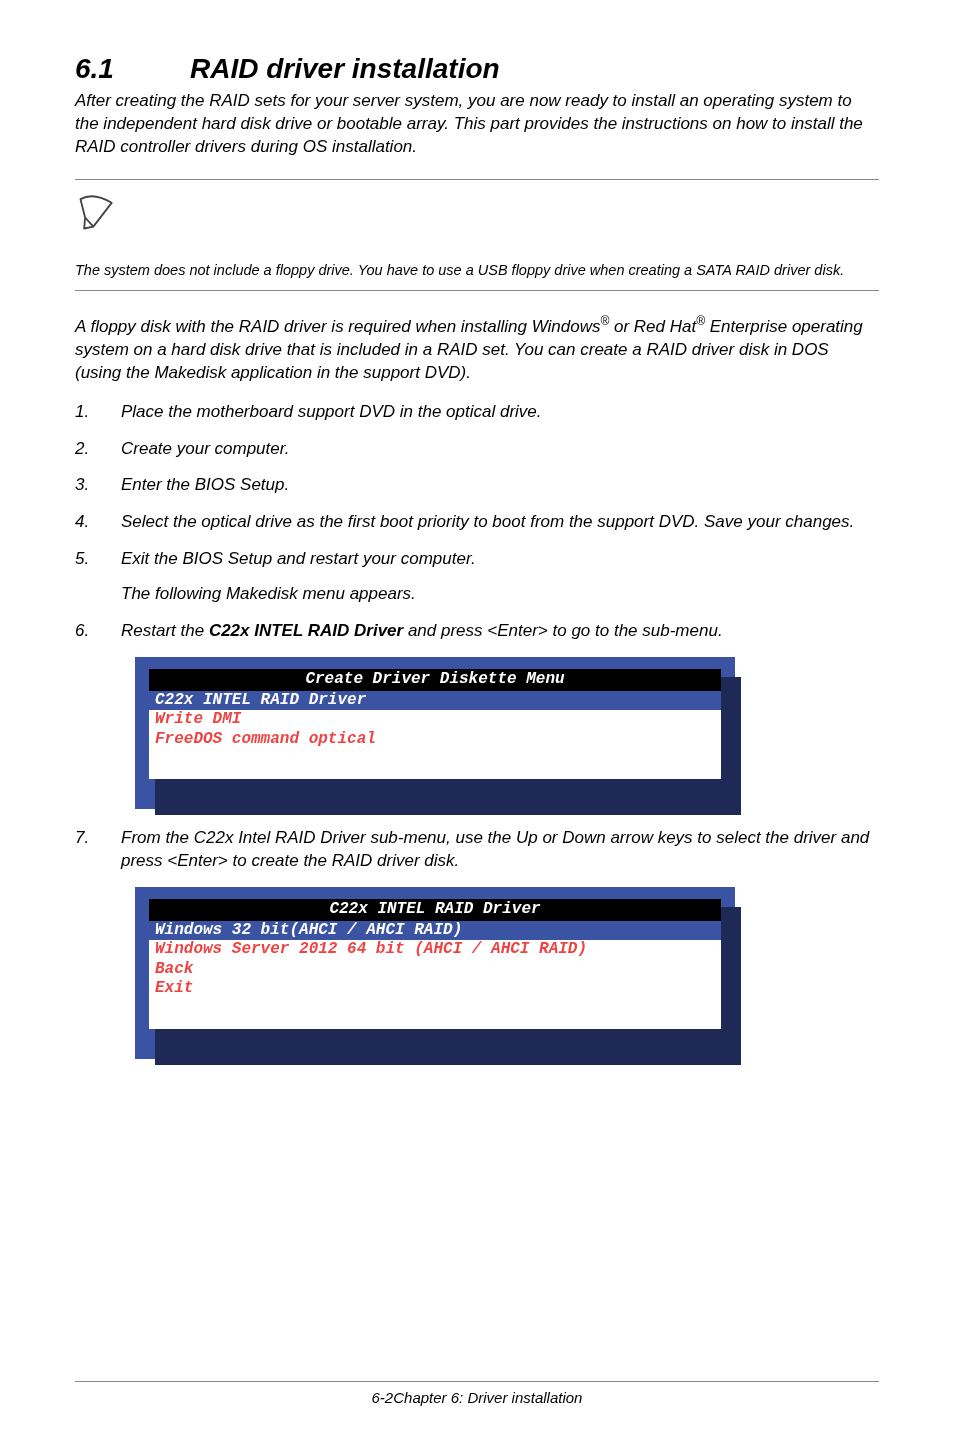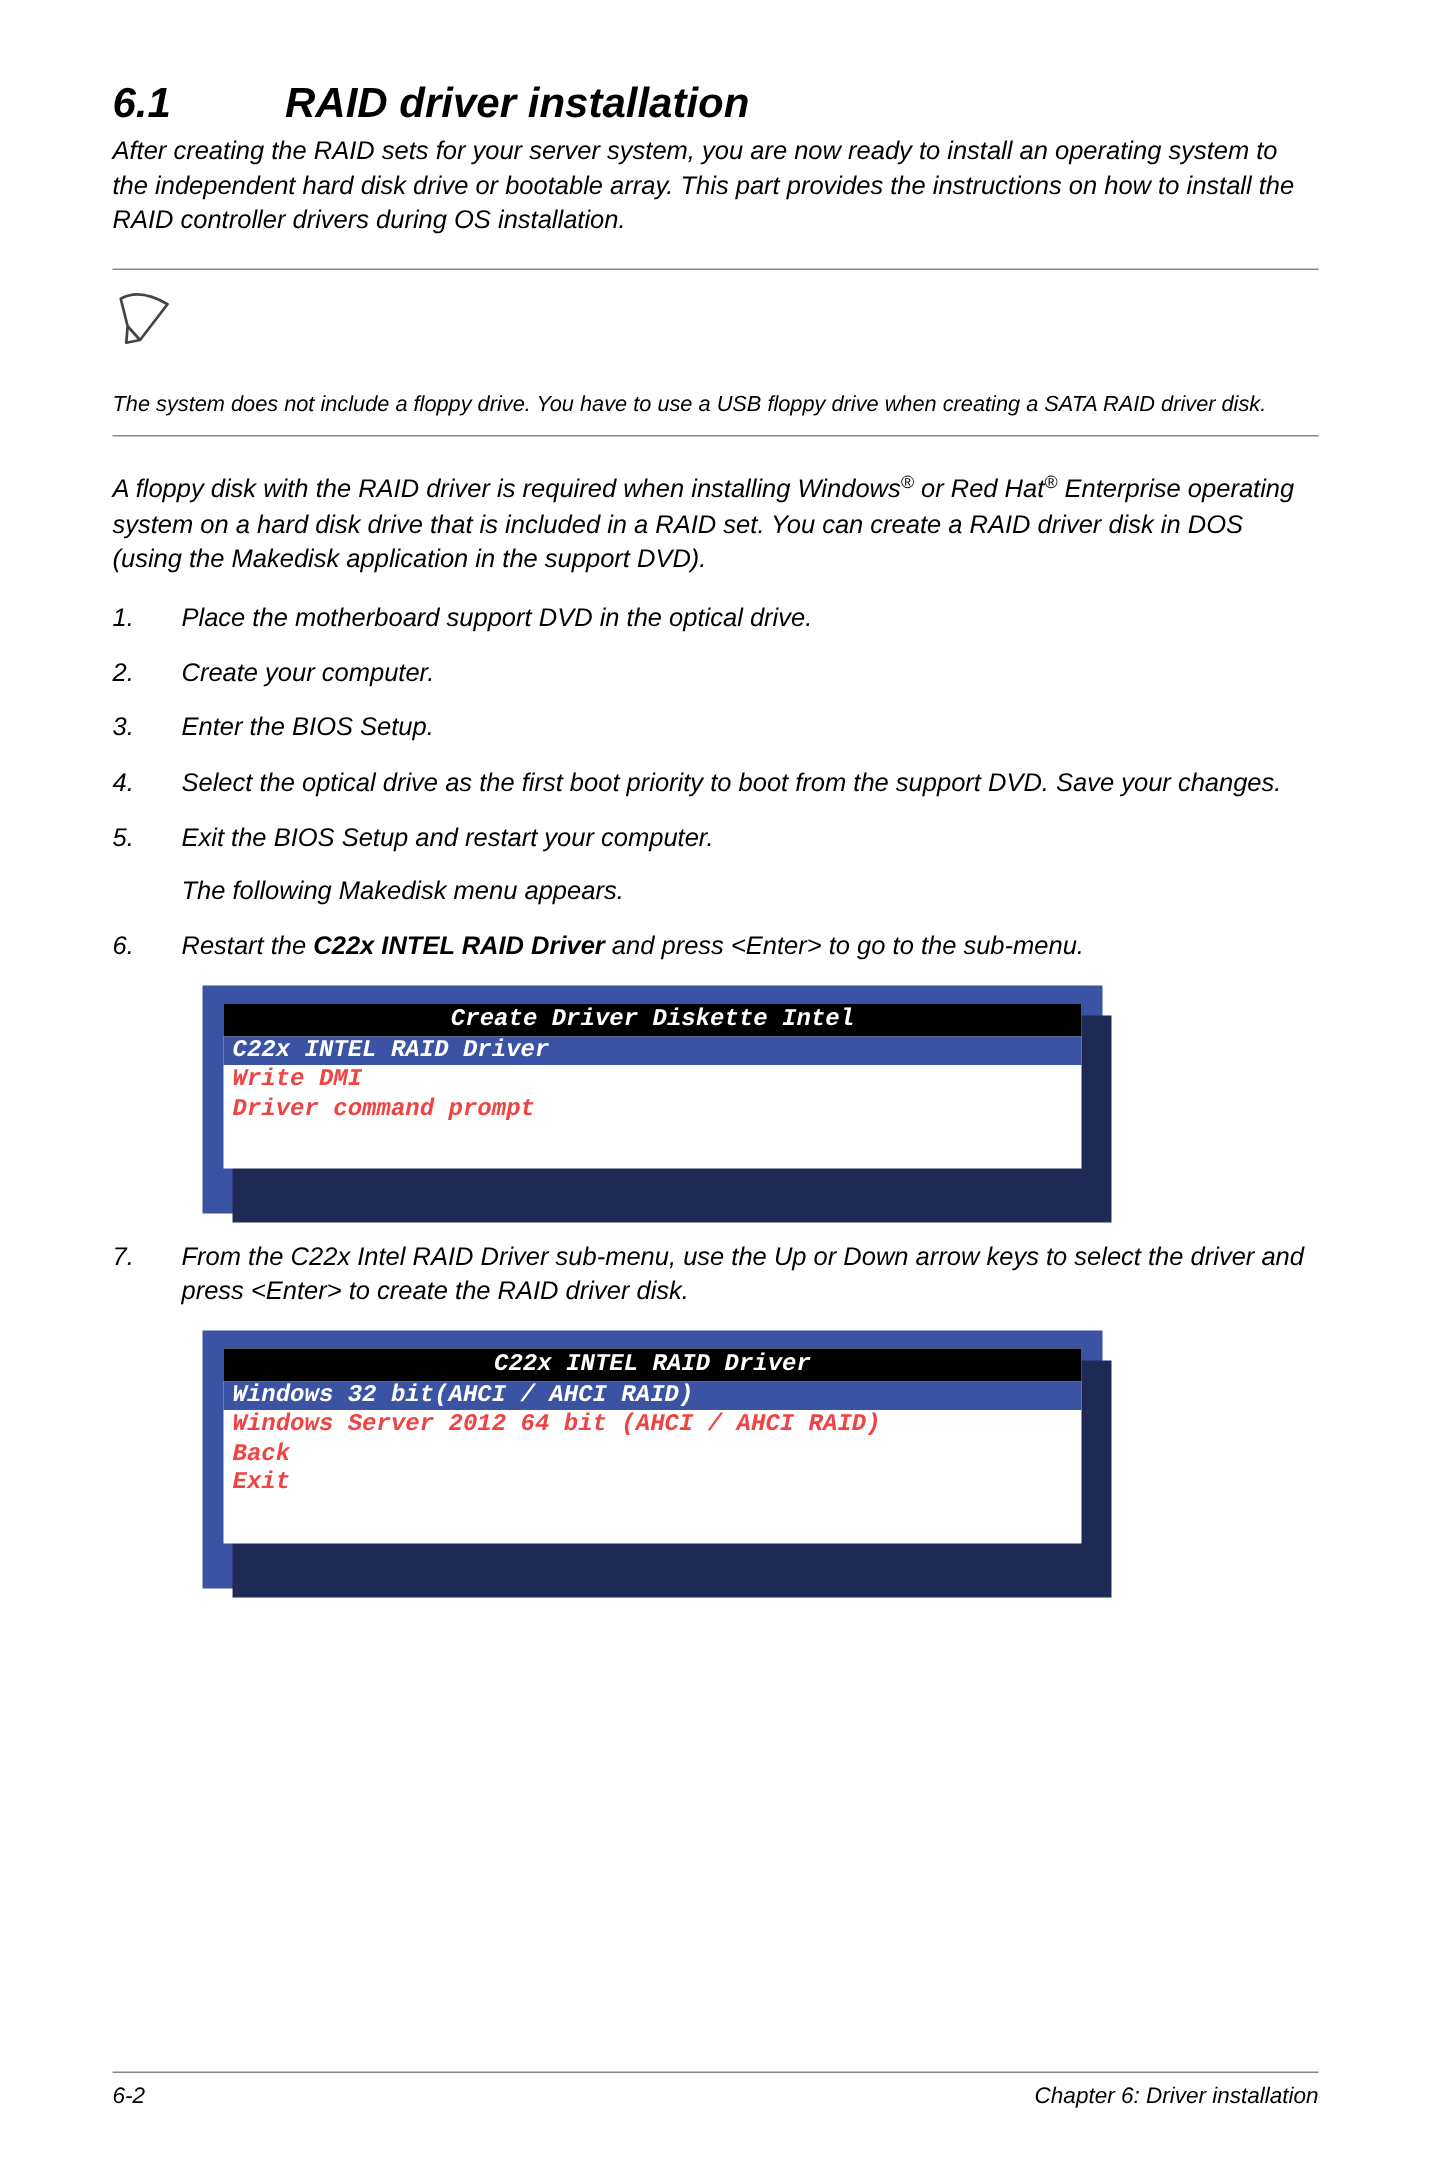--- a/index.html
+++ b/index.html
@@ -102,21 +102,21 @@
     color: #ef4444;
     padding: 0 6px;
   }
   .footer {
     position: absolute;
     left: 75px; right: 75px; bottom: 30px;
     border-top: 1px solid #888;
     padding-top: 6px;
     font-size: 15px;
     display: flex;
-    justify-content: space-between;
+    justify-content: center;
   }
   sup { font-size: 0.7em; }
 </style>
 </head>
 <body>
 
 <div class="page">
 
   <h1 class="sec">
     <span class="num">6.1</span><span>RAID driver installation</span>
@@ -178,24 +178,24 @@
           <span>Restart the </span><strong>C22x INTEL RAID Driver</strong><span> and press &lt;Enter&gt; to go to the sub-menu.</span>
         </p>
       </div>
     </li>
   </ol>
 
   <div class="menubox-wrap">
     <div class="menubox-outer">
       <div class="shadow"></div>
       <div class="menubox-inner">
-        <div class="titlebar"> Create Driver Diskette Intel </div>
+        <div class="titlebar"> Create Driver Diskette Menu </div>
         <div class="sel">C22x INTEL RAID Driver</div>
         <div class="item">Write DMI</div>
-        <div class="item">Driver command prompt</div>
+        <div class="item">FreeDOS command optical</div>
       </div>
     </div>
   </div>
 
   <ol class="steps" start="7">
     <li>
       <div class="sn">7.</div>
       <div class="sbody">
           <p>From the C22x Intel RAID Driver sub-menu, use the Up or Down arrow keys to select the driver and press &lt;Enter&gt; to create the RAID driver disk.</p>
         </div>

